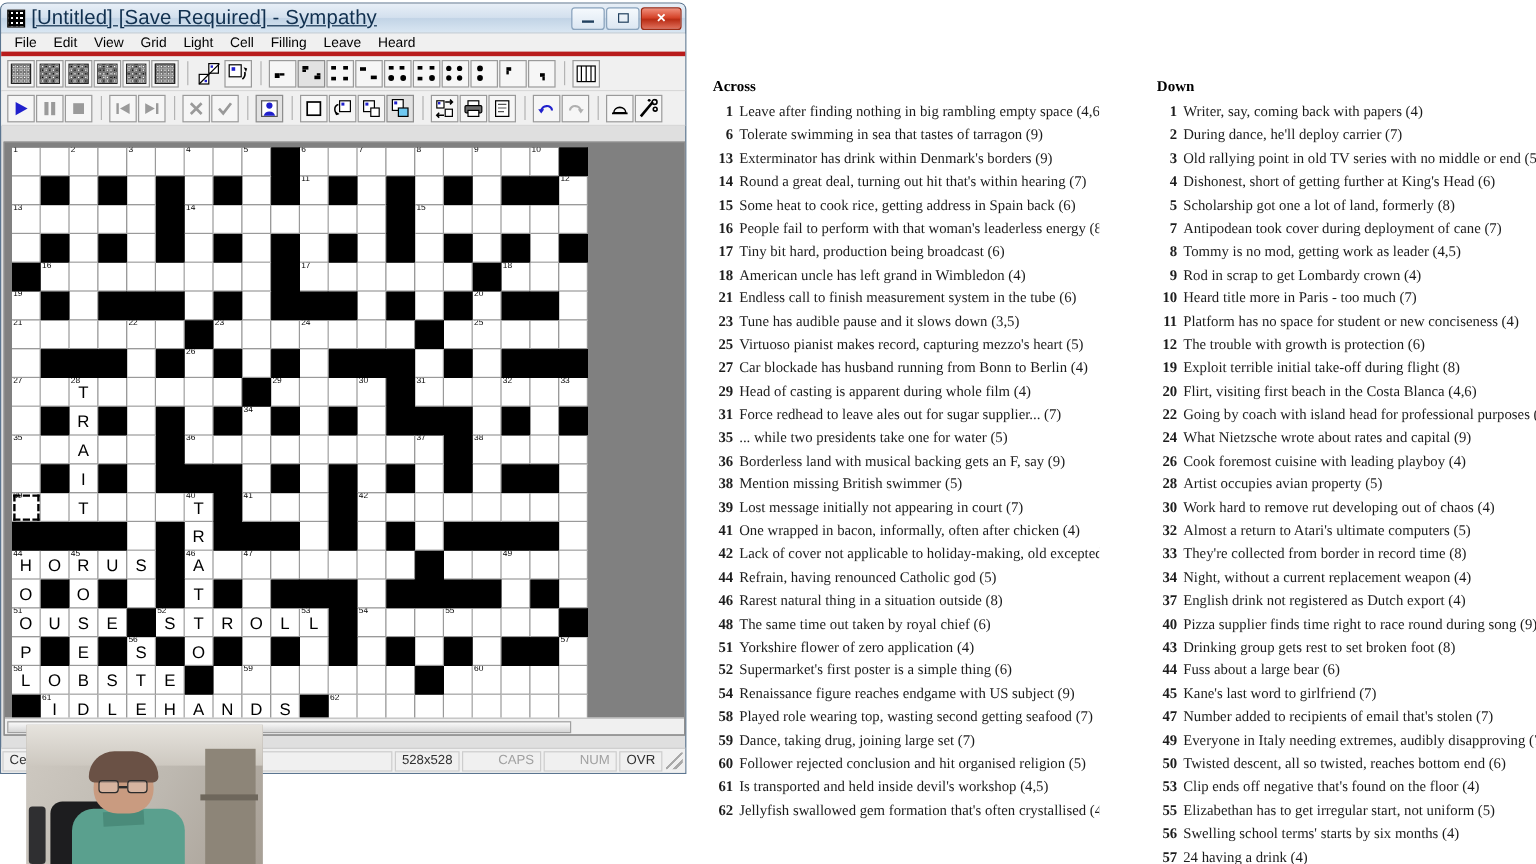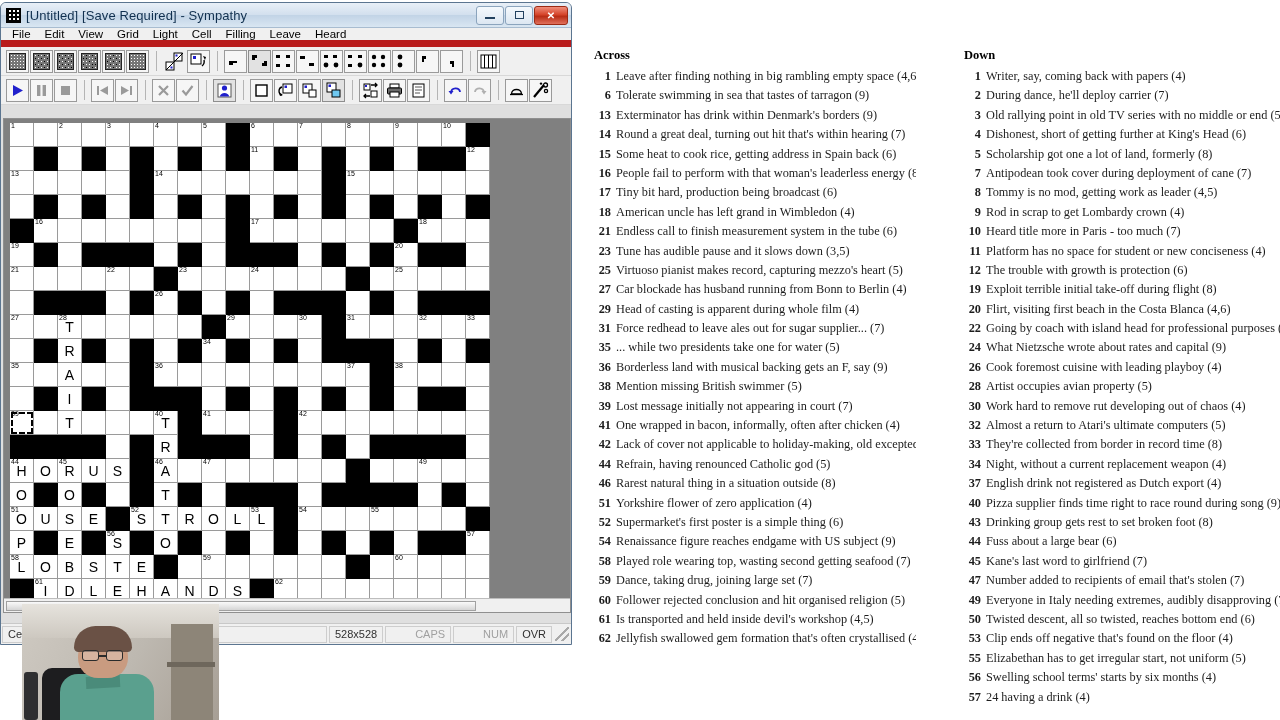--- a/index.html
+++ b/index.html
@@ -33,23 +33,24 @@
     width: 15px; height: 15px;
     margin-right: 5px;
     flex: 0 0 auto;
     background:
       repeating-linear-gradient(0deg, #000 0 2px, transparent 2px 4px),
       repeating-linear-gradient(90deg, #000 0 2px, transparent 2px 4px),
       #fff;
     border: 1px solid #000;
   }
   #title-text {
-    font-size: 13px; color: #11304f;
+    font-size: 17px; color: #11304f;
     white-space: nowrap; flex: 1 1 auto;
     letter-spacing: .1px;
+    text-decoration: underline;
   }
   .winbtn {
     width: 28px; height: 19px;
     margin-left: 1px;
     border: 1px solid #8ba4bd;
     border-radius: 3px;
     background: linear-gradient(to bottom,#f5f9fd,#dce7f2);
     display:flex; align-items:center; justify-content:center;
     font-size: 10px; color:#22415f;
     position: relative;
@@ -61,21 +62,21 @@
   }
   .winbtn .minglyph { display:block; width:10px; height:2px; background:#22415f; margin-top:6px;}
   .winbtn .maxglyph { display:block; width:9px; height:8px; border:1.5px solid #22415f;}
 
   
   #menubar {
     height: 19px;
     background: #f0f0f0;
     display: flex; align-items: center;
     padding-left: 4px;
-    border-bottom: 7px solid #b91c1c;
+    border-bottom: 4px solid #b91c1c;
   }
   .menu-item {
     font-size: 11.5px; color: #000;
     padding: 2px 7px;
     white-space: nowrap;
   }
 
   
   .toolbar {
     height: 29px;
@@ -200,20 +201,21 @@
     width: 694px; height: 720px;
     background:#fff;
     font-family:"Liberation Serif", serif;
   }
   .clue-col { position:absolute; top:48px; }
   #col-across { left: 8px; width: 322px; }
   #col-down { left: 378px; width: 318px; }
   .clue-head {
     font-size: 12.5px; font-weight: bold; color:#000;
     margin-bottom: 7px;
+    margin-top: 17px;
   }
   .clue {
     display:flex;
     font-size: 12.3px; line-height: 13px;
     color:#1c1c1c;
     margin-bottom: 6.4px;
     white-space: nowrap;
   }
   .clue .cn {
     width: 17px; text-align:right;
@@ -1401,20 +1403,24 @@
         </div>
         <div class="clue">
           <span class="cn">44</span>
           <span class="ct">Refrain, having renounced Catholic god (5)</span>
         </div>
         <div class="clue">
           <span class="cn">46</span>
           <span class="ct">Rarest natural thing in a situation outside (8)</span>
         </div>
         <div class="clue">
+          <span class="cn">48</span>
+          <span class="ct">The same time out taken by royal chief (6)</span>
+        </div>
+        <div class="clue">
           <span class="cn">51</span>
           <span class="ct">Yorkshire flower of zero application (4)</span>
         </div>
         <div class="clue">
           <span class="cn">52</span>
           <span class="ct">Supermarket's first poster is a simple thing (6)</span>
         </div>
         <div class="clue">
           <span class="cn">54</span>
           <span class="ct">Renaissance figure reaches endgame with US subject (9)</span>

